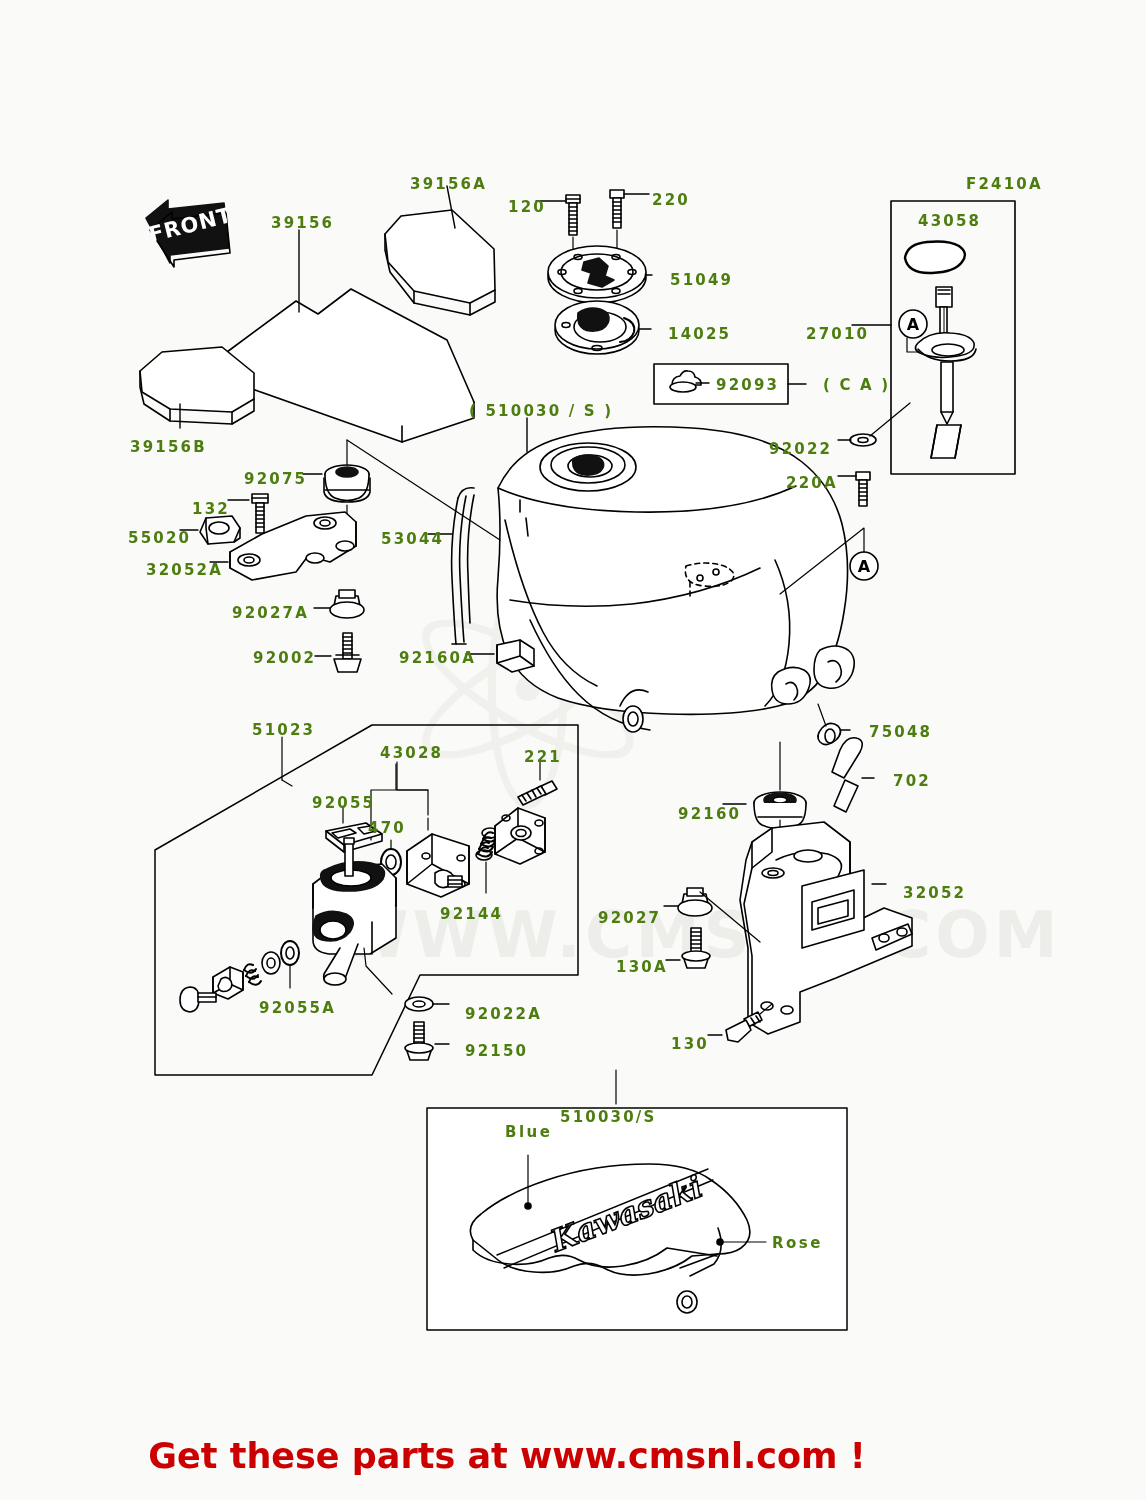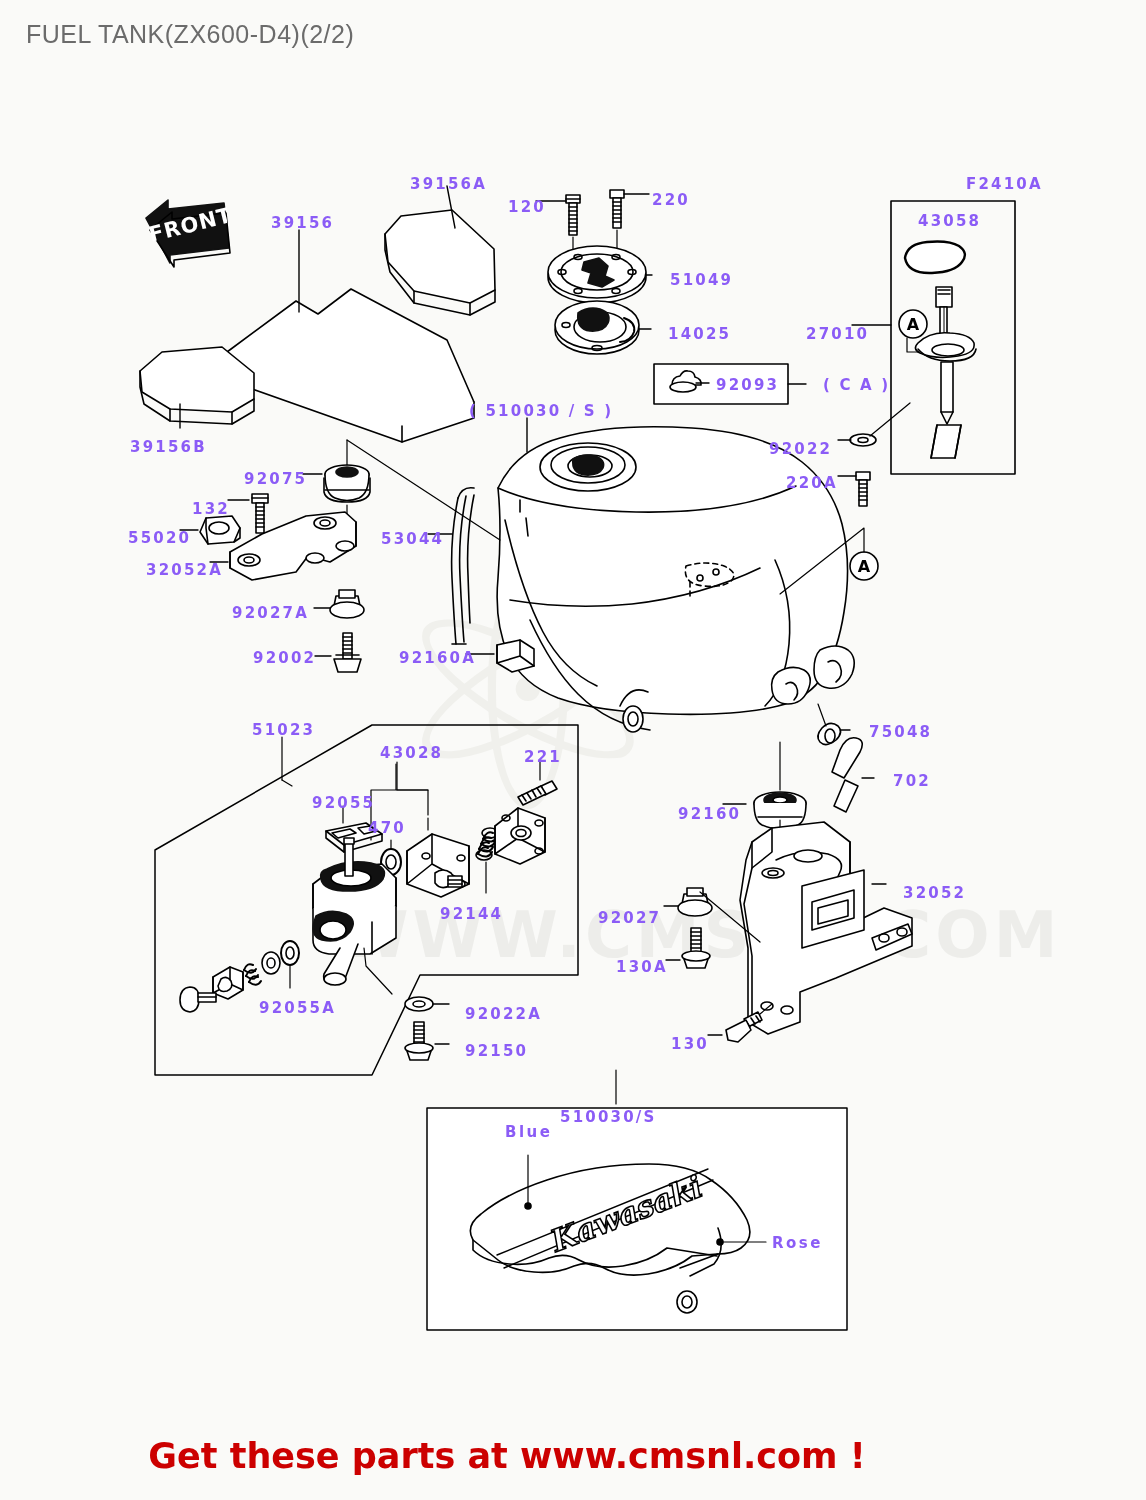--- a/index.html
+++ b/index.html
@@ -16,21 +16,21 @@
     position:absolute;left:26px;top:20px;
     font-size:25px;letter-spacing:0.5px;
     color:#6b6b6b;font-weight:400;white-space:nowrap;
   }
 
   svg#art{position:absolute;left:0;top:0;width:1146px;height:1500px;}
 
   .lbl{
     position:absolute;
     font-family:"DejaVu Sans", sans-serif;
-    font-size:15px;font-weight:700;color:#8b5cf6;
+    font-size:15px;font-weight:700;color:#4d7c0f;
     letter-spacing:2.2px;white-space:nowrap;
   }
   .lbl.paint{font-weight:700;letter-spacing:2.5px;font-size:15px;}
 
   .footer{
     position:absolute;left:0;top:1436px;width:1014px;
     text-align:center;
     font-family:"DejaVu Sans", sans-serif;
     font-size:35px;font-weight:700;
     color:#cc0000;letter-spacing:0px;
@@ -61,21 +61,20 @@
   .frontbadge{
     position:absolute;left:141px;top:196px;
     width:86px;height:66px;
   }
 </style>
 </head>
 <body>
 
 <div id="page">
 
-  <div class="title">FUEL TANK(ZX600-D4)(2/2)</div>
 
   <div class="wm wm-logo">⚛</div>
   <div class="wm wm-text">WWW.CMSNL.COM</div>
 
   <svg id="art" viewBox="0 0 1146 1500">
     <g fill="none" stroke="#000" stroke-width="1.6" stroke-linejoin="round" stroke-linecap="round">
 
       <g>
         <path d="M146 218 L168 200 L168 209 L224 203 L229 248 L170 255 L170 263 Z" fill="#111" stroke="#111"></path>
         <path d="M150 230 L172 212 L172 219 L226 213 L230 253 L174 260 L174 267 Z" fill="none" stroke="#000"></path>

